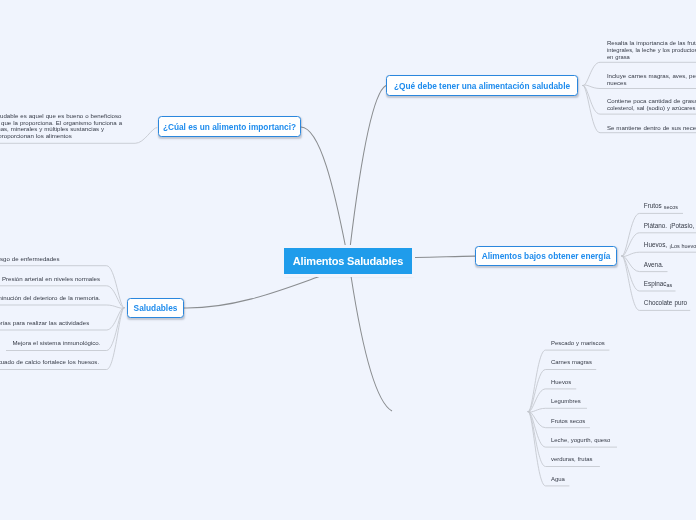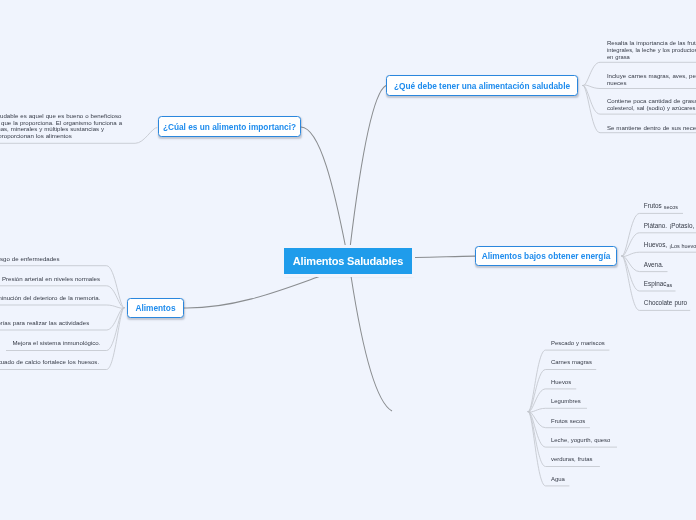--- a/index.html
+++ b/index.html
@@ -76,21 +76,21 @@
 <div class="node main-node" style="left:386px;top:75px;width:192px;height:21px;">
       <span>¿Qué debe tener una alimentación saludable</span>
     </div>
 
 <div class="node main-node" style="left:475px;top:246px;width:142px;height:20px;">
       <span>Alimentos bajos obtener energía</span>
     </div>
 
 
 <div class="node main-node" style="left:127px;top:298px;width:57px;height:20px;">
-      <span>Alimentos</span>
+      <span>Saludables</span>
     </div>
 
 <div class="leaf" style="left:-42.6px;top:112.7px;width:165px;"><span>Un alimento saludable es aquel que es bueno o beneficioso para la energía que la proporciona. El organismo funciona a base de vitaminas, minerales y múltiples sustancias y nutrientes que proporcionan los alimentos</span></div>
 
 <div class="leaf" style="left:606.9px;top:39.7px;width:164px;"><span>Resalta la importanci</span><span class="sm2">a de las frutas, verduras, los granos integrales, la leche y los productos lácteos sin grasa o bajos en grasa</span></div>
 <div class="leaf" style="left:606.9px;top:73.2px;width:164px;"><span>Incluye carnes magras, aves, pescado, frijoles, huevos y nueces</span><span class="sm2"></span></div>
 <div class="leaf" style="left:606.9px;top:97.7px;width:164px;"><span>Contiene poca cantidad de grasas saturadas, grasas trans, colesterol, sal (sodio) </span><span class="sm2">y azúcares agregados</span></div>
 <div class="leaf" style="left:606.9px;top:125.2px;width:164px;"><span>Se mantiene dentro de sus necesidades diarias de calorías</span><span class="sm2"></span></div>
 
 <div class="leaf nowrap big" style="left:643.8px;top:203.3px;"><span>Frutos </span><span class="sm">secos</span></div>

